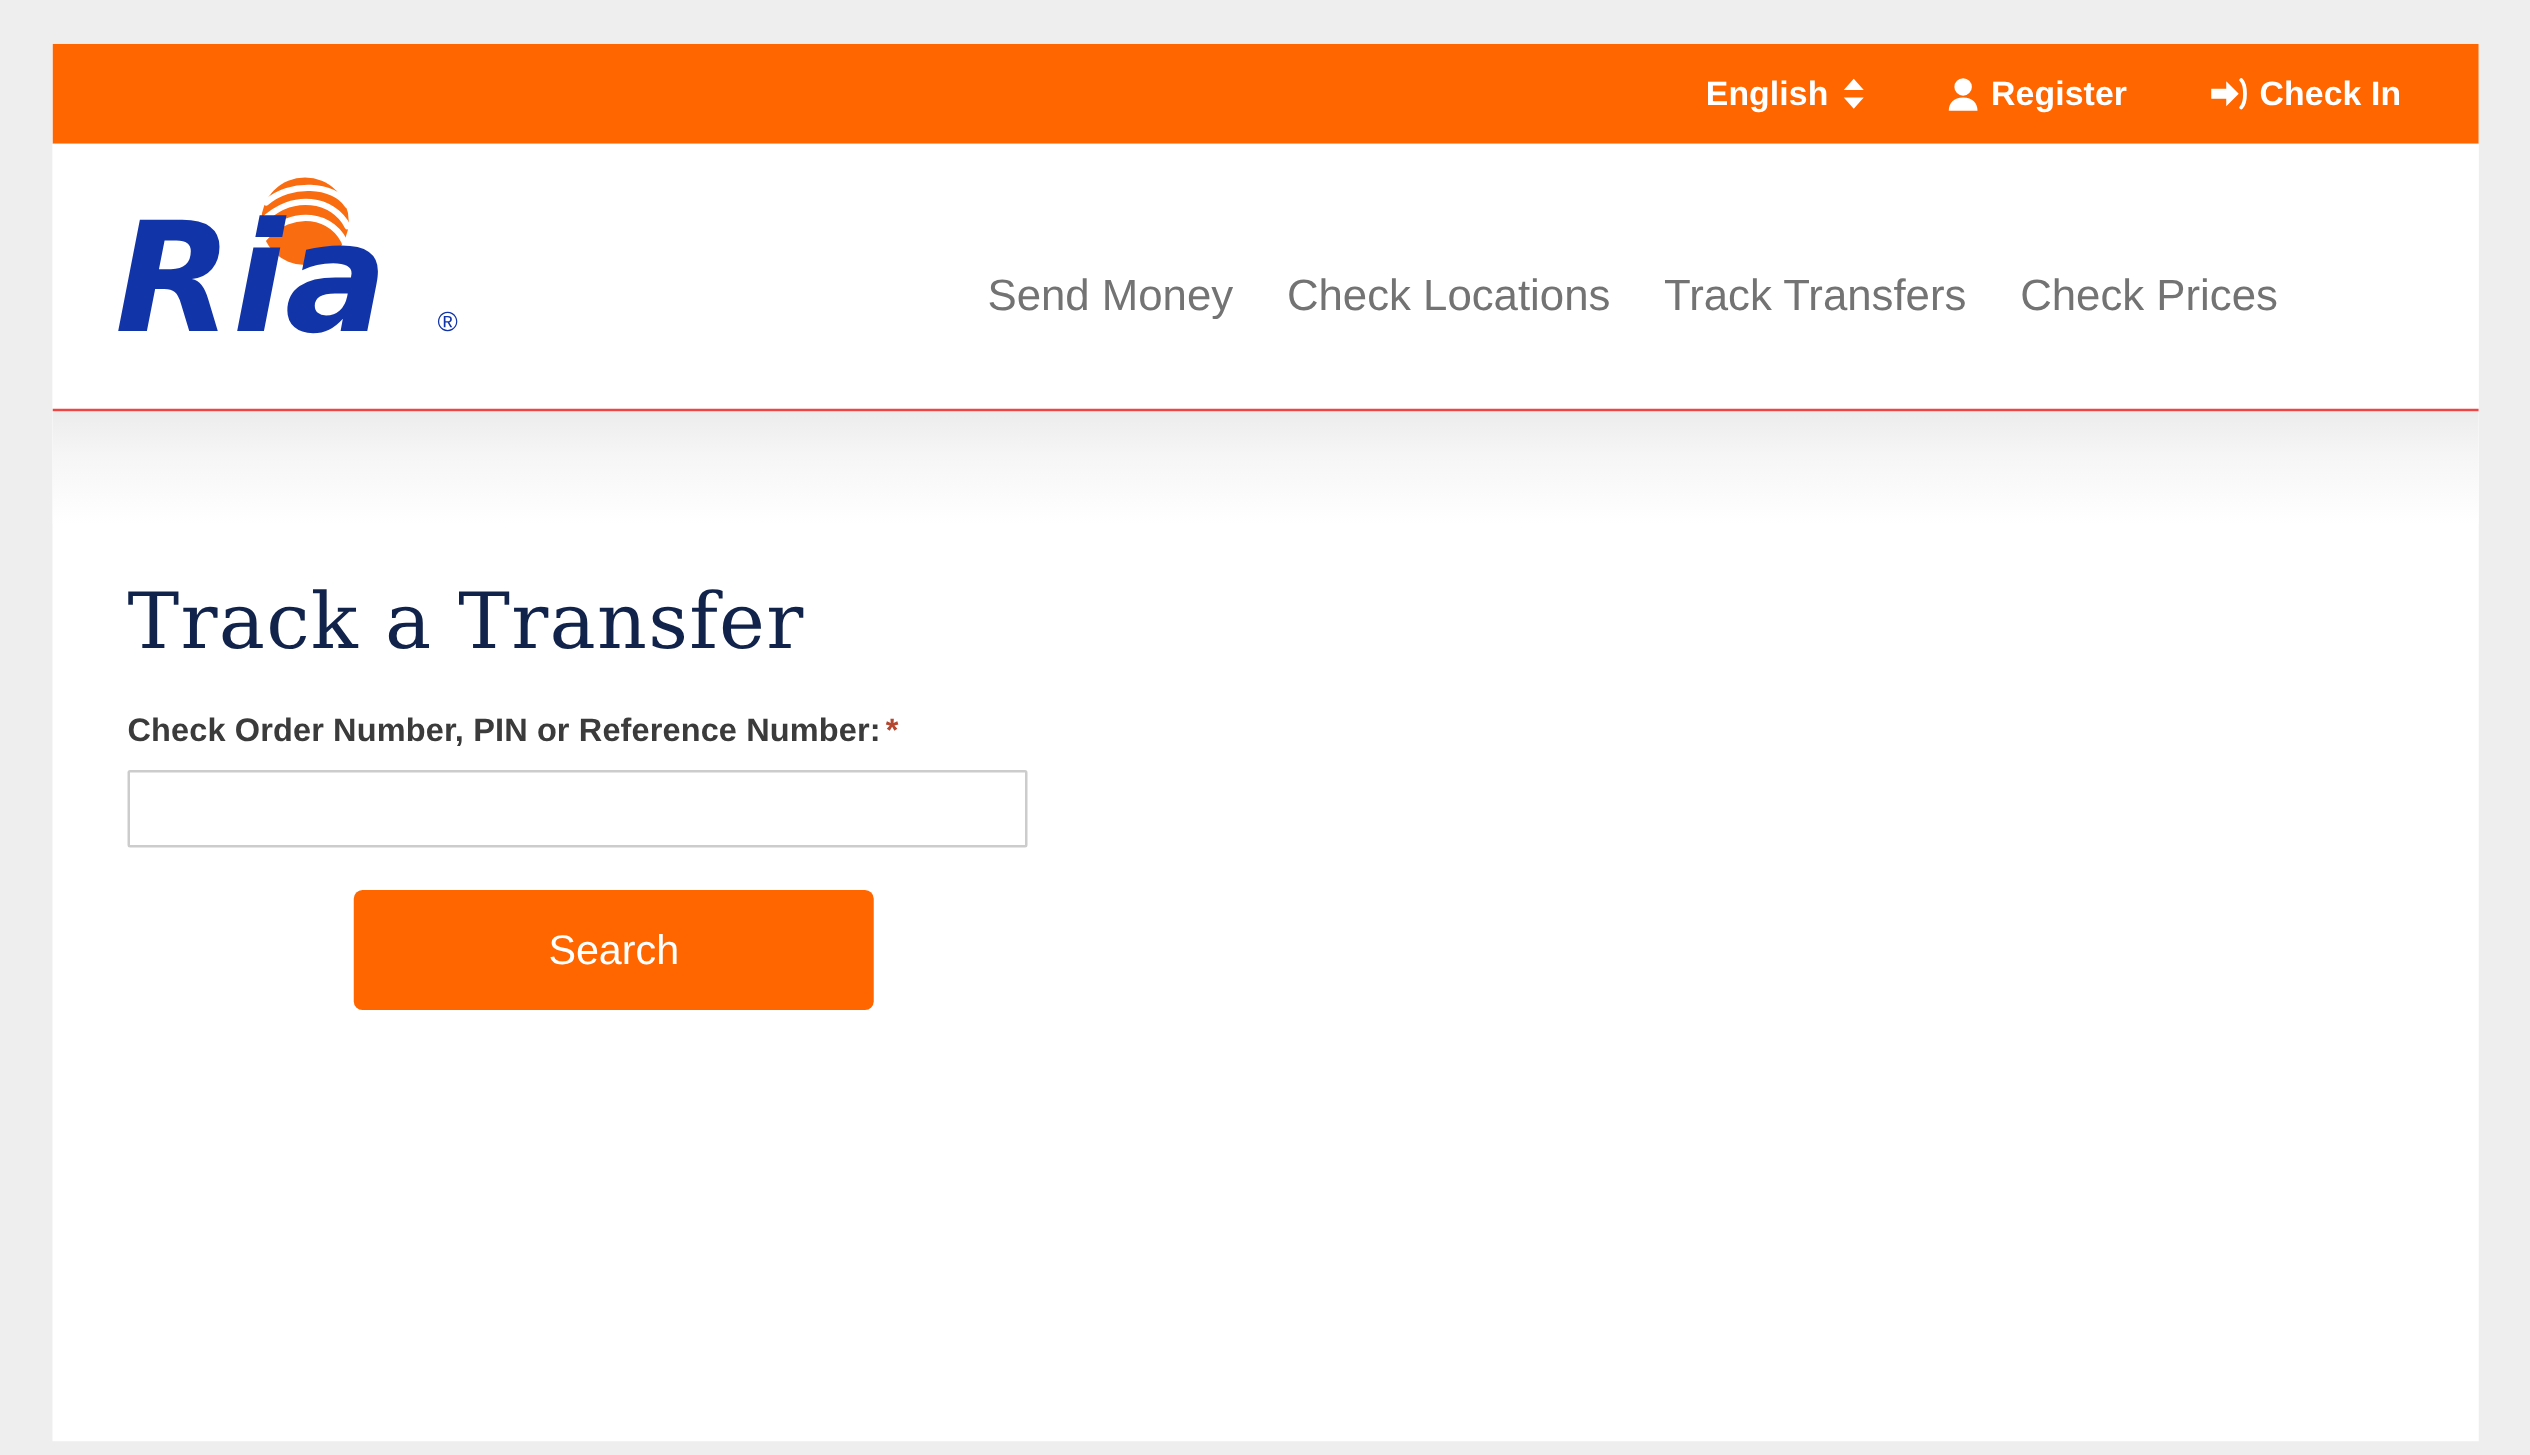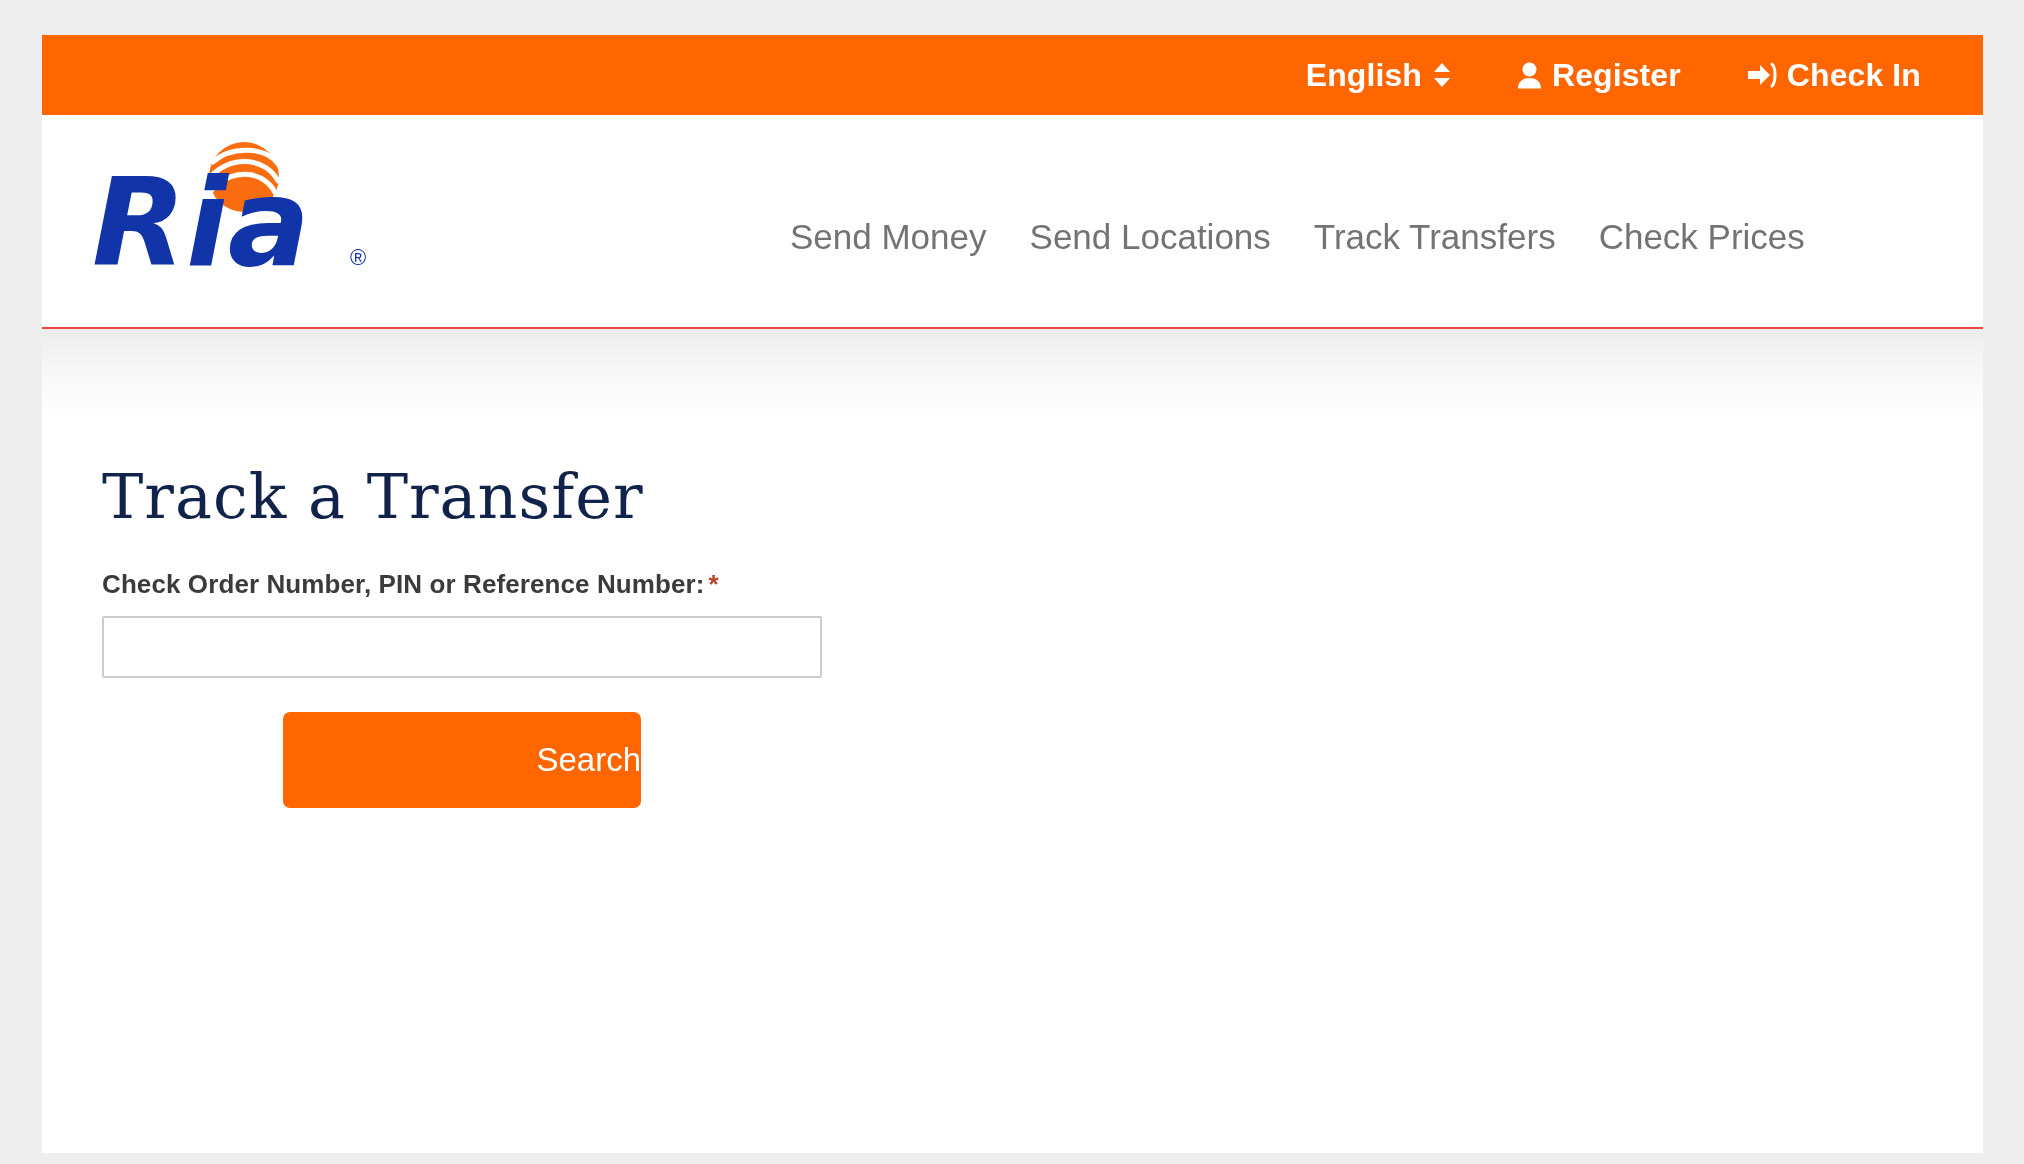--- a/index.html
+++ b/index.html
@@ -30,21 +30,21 @@
     align-items: center;
     justify-content: flex-end;
     padding-right: 62px;
     box-sizing: border-box;
   }
 
   .topbar-item {
     display: flex;
     align-items: center;
     color: #ffffff;
-    font-size: 32px;
+    font-size: 27px;
     font-weight: bold;
     letter-spacing: 0.1px;
     text-decoration: none;
     cursor: pointer;
     white-space: nowrap;
   }
   .topbar-item + .topbar-item { margin-left: 66px; }
 
   .topbar-icon {
     display: inline-flex;
@@ -140,32 +140,31 @@
     font-family: "Liberation Sans", sans-serif;
     color: #333333;
     padding: 0 12px;
     outline: none;
   }
 
   .search-button {
     display: block;
     margin-top: 34px;
     margin-left: 181px;
-    width: 358px;
+    width: 416px;
     height: 96px;
     background: #ff6600;
     border: none;
     border-radius: 7px;
     color: #ffffff;
     font-size: 33px;
     font-family: "Liberation Sans", sans-serif;
     font-weight: 400;
     cursor: pointer;
     padding: 0;
-    text-align: right;
   }
 </style>
 </head>
 <body>
 
 <div id="page">
 
   <div class="topbar">
 
     <a class="topbar-item">
@@ -213,21 +212,21 @@
           <path d="M119 54 C141 28 176 34 185 60" stroke="#ffffff" stroke-width="5" fill="none" stroke-linecap="round"></path>
         </g>
 
         <text x="0" y="128" font-family="'DejaVu Sans','Liberation Sans',sans-serif" font-size="122" font-weight="bold" font-style="italic" fill="#1134a8">Ria</text>
         <text x="258" y="128" font-family="'Liberation Sans',sans-serif" font-size="22" fill="#1134a8">®</text>
       </svg>
     </div>
 
     <div class="nav">
       <a class="nav-link">Send Money</a>
-      <a class="nav-link">Send Locations</a>
+      <a class="nav-link">Check Locations</a>
       <a class="nav-link">Track Transfers</a>
       <a class="nav-link">Check Prices</a>
     </div>
 
   </div>
 
   <div class="header-shadow"></div>
 
   <div class="main">
 

